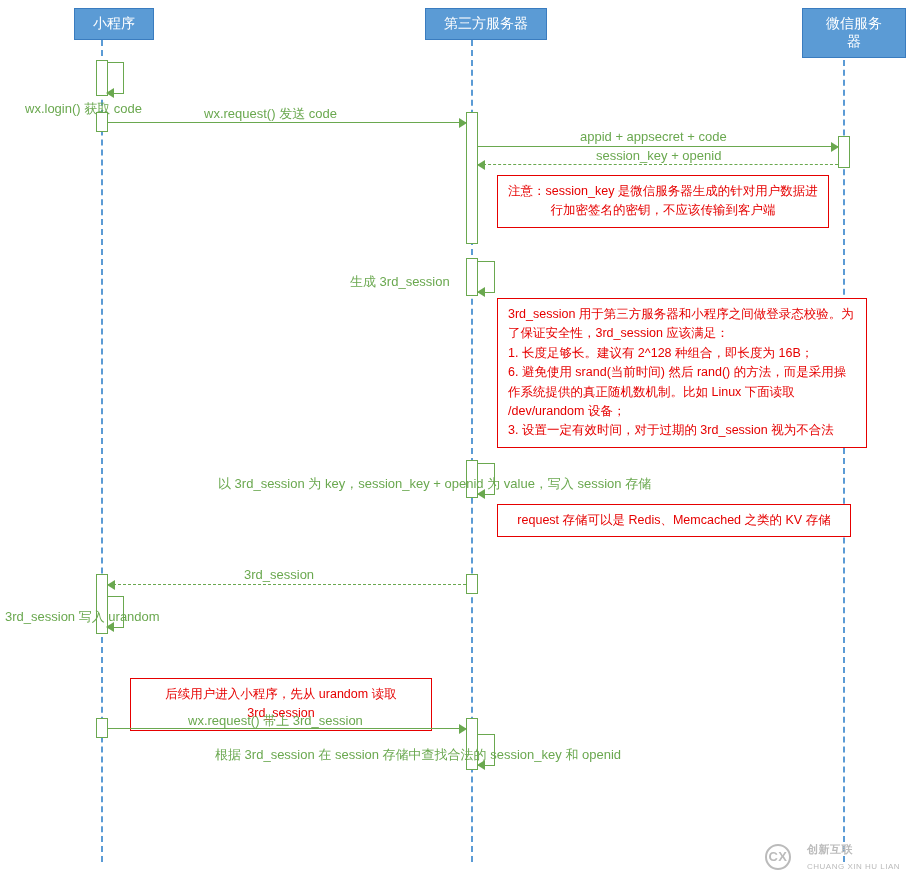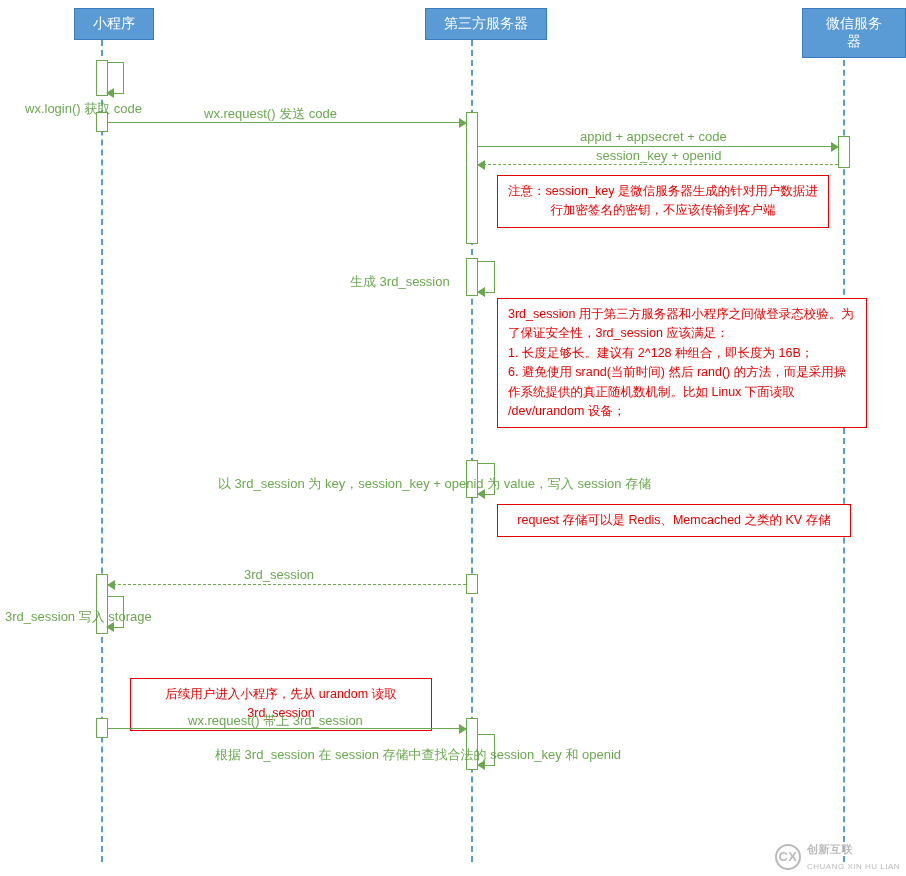--- a/index.html
+++ b/index.html
@@ -78,21 +78,21 @@
     border:5px solid transparent;
     border-right:8px solid #6aa84f;
     border-left:0;
   }
   .watermark {
     position: absolute;
     right: 6px; bottom: 4px;
     color: #bbb;
     font-size: 13px;
     letter-spacing: 0.5px;
-    display:flex; align-items:center; gap:6px;
+    display:flex; align-items:center; gap:16px;
   }
   .watermark .logo {
     width:22px;height:22px;border:2px solid #bbb;border-radius:50%;
     display:flex;align-items:center;justify-content:center;font-weight:bold;
   }
 </style>
 </head>
 <body>
 
 <div class="container">
@@ -124,35 +124,36 @@
   <div class="note note-center" style="left:497px; top:175px; width:310px">注意：session_key 是微信服务器生成的针对用户数据进行加密签名的密钥，不应该传输到客户端</div>
 
   <div class="act" style="left:466px; top:258px; height:36px"></div>
   <div class="selfcall" style="left:478px; top:261px; height:30px"></div>
   <div class="label" style="left:350px; top:273px">生成 3rd_session</div>
 
   <div class="note" style="left:497px; top:298px; width:348px">
     <div>3rd_session 用于第三方服务器和小程序之间做登录态校验。为了保证安全性，3rd_session 应该满足：</div>
     <div>1. 长度足够长。建议有 2^128 种组合，即长度为 16B；</div>
     <div>6. 避免使用 srand(当前时间) 然后 rand() 的方法，而是采用操作系统提供的真正随机数机制。比如 Linux 下面读取 /dev/urandom 设备；</div>
+    <div>3. 设置一定有效时间，对于过期的 3rd_session 视为不合法</div>
   </div>
 
   <div class="act" style="left:466px; top:460px; height:36px"></div>
   <div class="selfcall" style="left:478px; top:463px; height:30px"></div>
   <div class="label" style="left:218px; top:475px">以 3rd_session 为 key，session_key + openid 为 value，写入 session 存储</div>
 
   <div class="note note-center" style="left:497px; top:504px; width:332px">request 存储可以是 Redis、Memcached 之类的 KV 存储</div>
 
   <div class="act" style="left:466px; top:574px; height:18px"></div>
   <div class="arrow left dashed" style="left:108px; top:584px; width:358px"></div>
   <div class="label" style="left:244px; top:567px">3rd_session</div>
   <div class="act" style="left:96px; top:574px; height:58px"></div>
 
   <div class="selfcall" style="left:107px; top:596px; height:30px"></div>
-  <div class="label" style="left:5px; top:608px">3rd_session 写入 storage</div>
+  <div class="label" style="left:5px; top:608px">3rd_session 写入 urandom</div>
 
   <div class="note note-center" style="left:130px; top:678px; width:280px">后续用户进入小程序，先从 urandom 读取 3rd_session</div>
 
   <div class="act" style="left:96px; top:718px; height:18px"></div>
   <div class="arrow right" style="left:108px; top:728px; width:358px"></div>
   <div class="label" style="left:188px; top:712px">wx.request() 带上 3rd_session</div>
 
   <div class="act" style="left:466px; top:718px; height:50px"></div>
   <div class="selfcall" style="left:478px; top:734px; height:30px"></div>
   <div class="label" style="left:215px; top:746px">根据 3rd_session 在 session 存储中查找合法的 session_key 和 openid</div>

